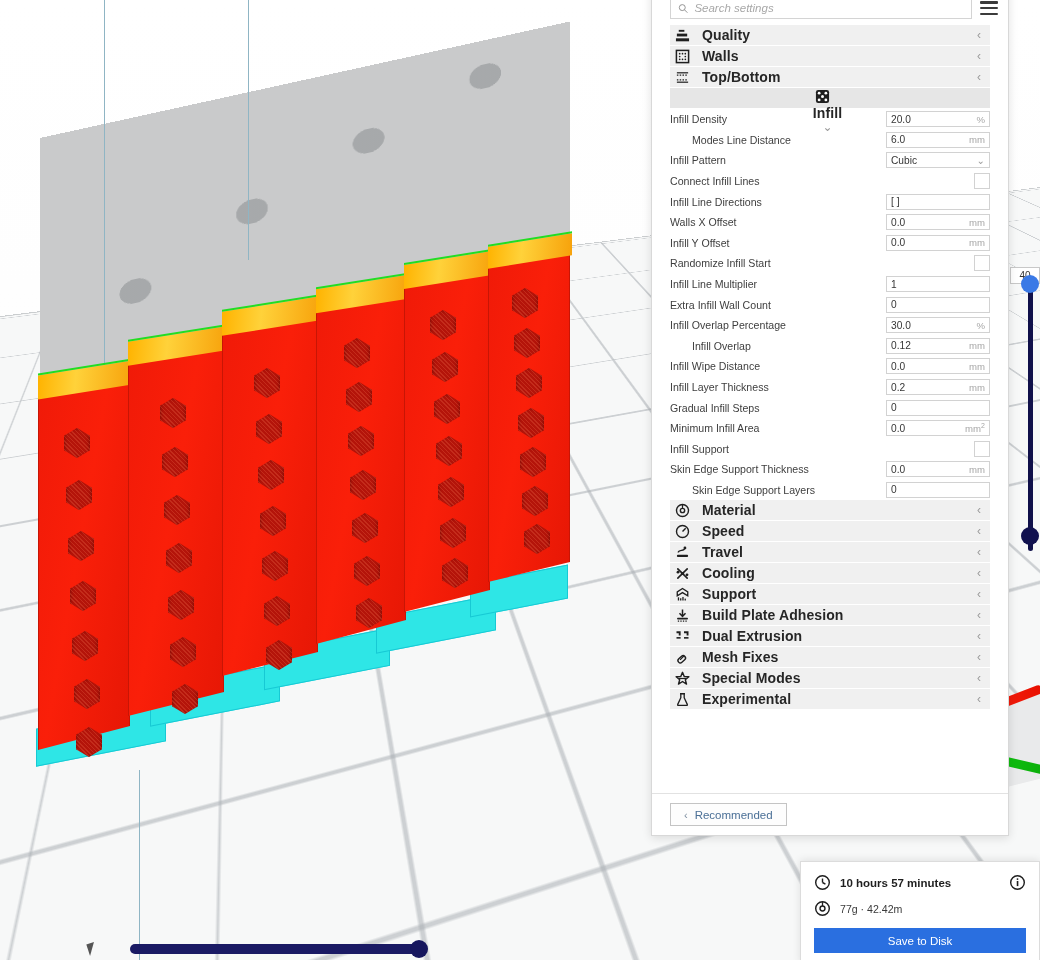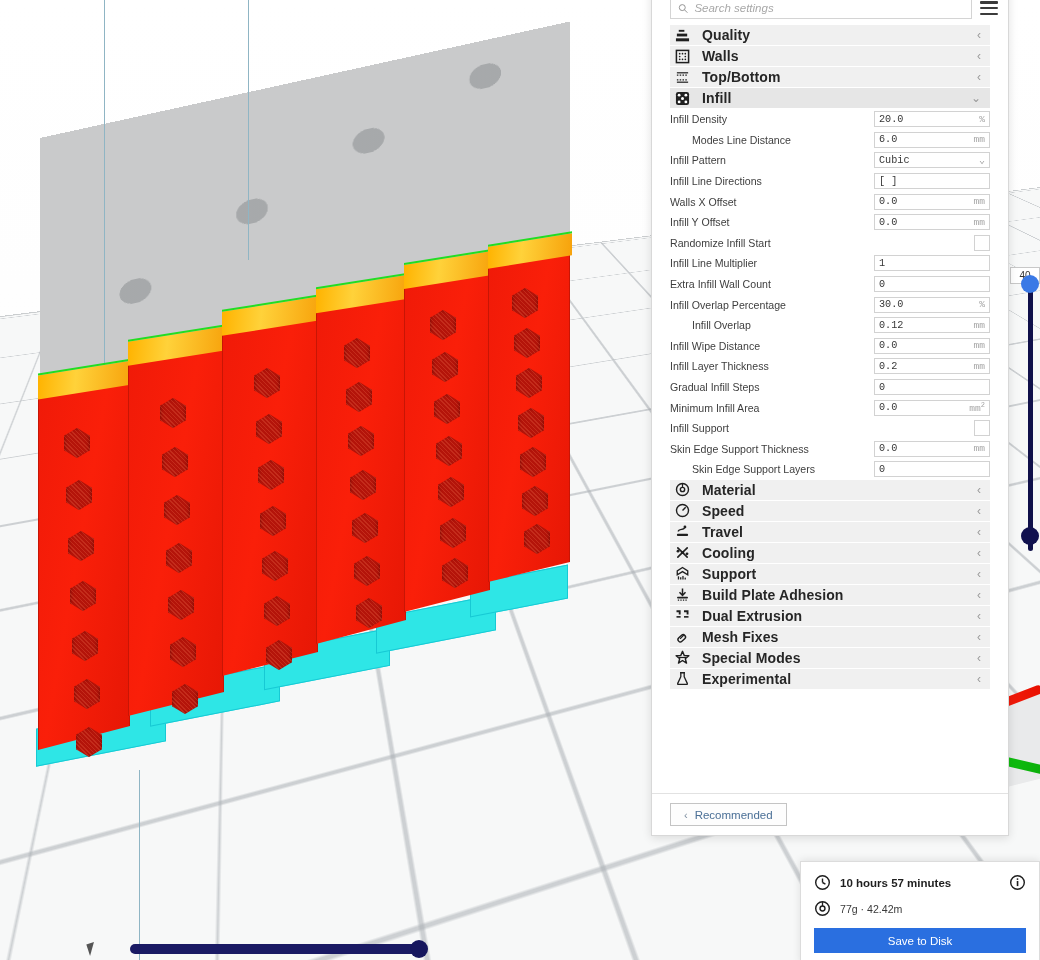--- a/index.html
+++ b/index.html
@@ -179,44 +179,44 @@
     flex: 1 1 auto; overflow: hidden;
     padding: 0 18px 0 18px;
   }
   .cat-row {
     display: flex; align-items: center;
     height: 20px; margin-bottom: 1px;
     background: #f0f0f0;
     padding: 0 9px 0 4px;
     cursor: pointer;
   }
-  .cat-row.active { background: #e6e6e6; }
+  .cat-row.active { background: #e6e6e6; flex-direction: column; }
   .cat-icon { width: 17px; height: 17px; flex: 0 0 17px; margin-right: 11px;
               display: flex; align-items: center; justify-content: center; }
   .cat-icon svg { width: 15px; height: 15px; display: block; }
   .cat-label { flex: 1; font-size: 14px; font-weight: bold; color: #262626; letter-spacing: .1px; }
   .chev { font-size: 12px; color: #9a9a9a; line-height: 1; }
 
   .setting-row {
     display: flex; align-items: center;
     height: 20.6px;
     gap: 16px;
   }
   .setting-label {
     flex: 1; font-size: 10.6px; color: #3e3e3e;
     white-space: nowrap; overflow: hidden;
   }
   .setting-label.indent { padding-left: 22px; }
   .setting-ctrl { flex: 0 0 104px; display: flex; justify-content: flex-end; }
   .field {
-    width: 116px; height: 16px;
+    width: 104px; height: 16px;
     border: 1px solid #d2d2d2; background: #fff;
     display: flex; align-items: center;
     padding: 0 4px;
-    font-size: 10.2px; color: #353535; font-family: Liberation Mono, monospace;
+    font-size: 10.2px; color: #353535;
   }
   .field .val { flex: 1; white-space: nowrap; overflow: hidden; }
   .field .unit { color: #a6a6a6; font-size: 9.6px; padding-left: 3px; }
   .field .unit sup { font-size: 7px; vertical-align: super; }
   .field.dropdown .caret { color: #9b9b9b; font-size: 10px; }
   .checkbox {
     width: 16px; height: 16px;
     border: 1px solid #d2d2d2; background: #fff;
   }
 
@@ -465,20 +465,26 @@
               </div>
             </div>
           </div>
           <div class="setting-row">
             <div class="setting-label">Infill Pattern</div>
             <div class="setting-ctrl">
               <div class="field dropdown">
                 <span class="val">Cubic</span>
                 <span class="caret">⌄</span>
               </div>
+            </div>
+          </div>
+          <div class="setting-row">
+            <div class="setting-label">Connect Infill Lines</div>
+            <div class="setting-ctrl">
+              <div class="checkbox"></div>
             </div>
           </div>
           <div class="setting-row">
             <div class="setting-label">Infill Line Directions</div>
             <div class="setting-ctrl">
               <div class="field">
                 <span class="val">[ ]</span>
               </div>
             </div>
           </div>

